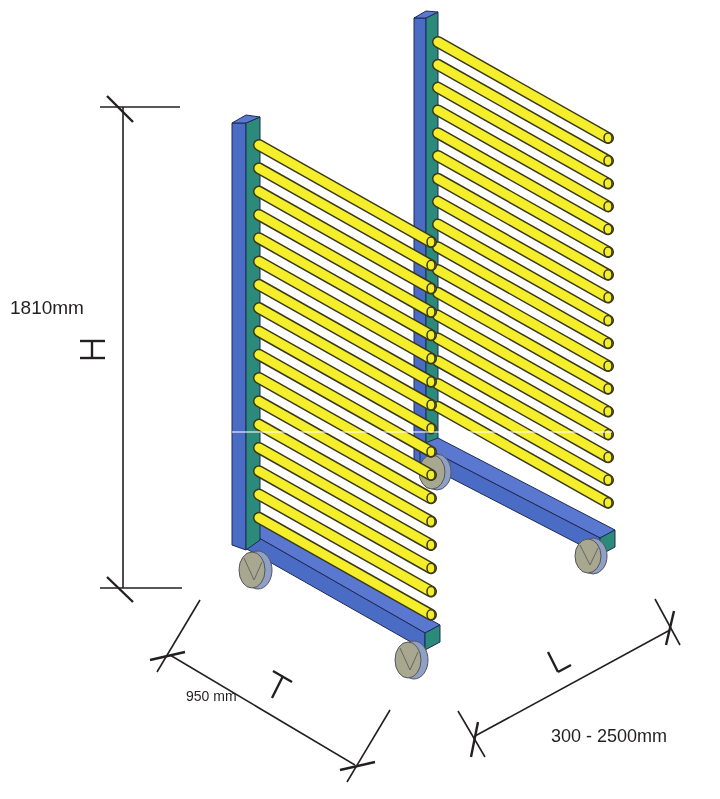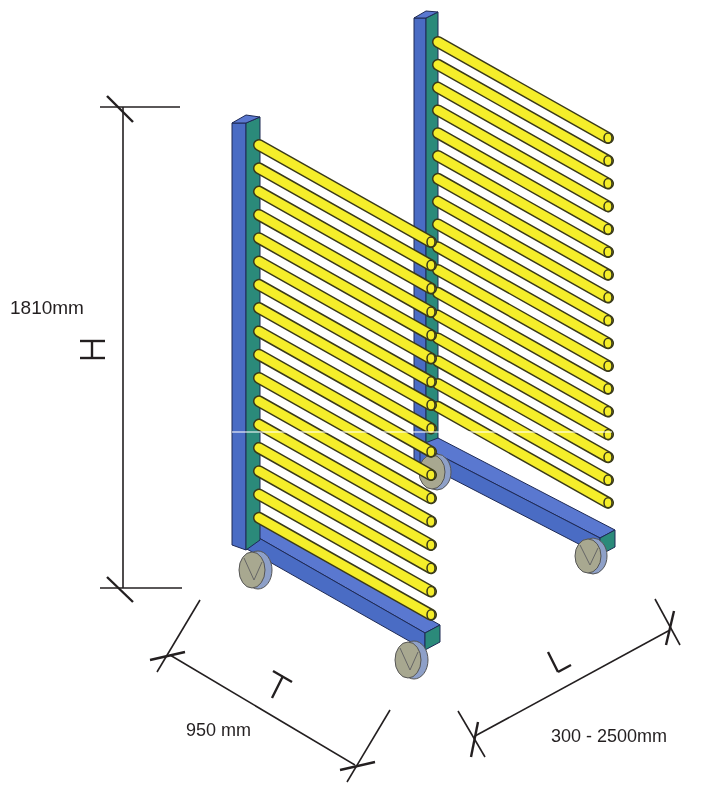--- a/index.html
+++ b/index.html
@@ -1,20 +1,20 @@
 <!DOCTYPE html>
 <html><head>
 <meta charset="utf-8">
 <style>
   html, body { margin:0; padding:0; background:#ffffff; }
   body { width:720px; height:799px; position:relative; overflow:hidden; font-family:"Liberation Sans", sans-serif; }
   #stage { position:absolute; left:0; top:0; width:667px; height:799px; }
   .label { position:absolute; color:#231f20; font-family:"Liberation Sans", sans-serif; white-space:nowrap; }
   .lbl-h-value { left:10px; top:297px; font-size:19px; }
-  .lbl-t-value { left:186px; top:720px; font-size:18px; }
+  .lbl-t-value { left:186px; top:688px; font-size:14px; }
   .lbl-l-value { left:551px; top:726px; font-size:18px; }
 </style>
 </head>
 <body>
 
 <div id="stage">
   <svg id="svg" width="720" height="799" viewBox="0 0 720 799" xmlns="http://www.w3.org/2000/svg">
 
     <g id="back-frame">
 

